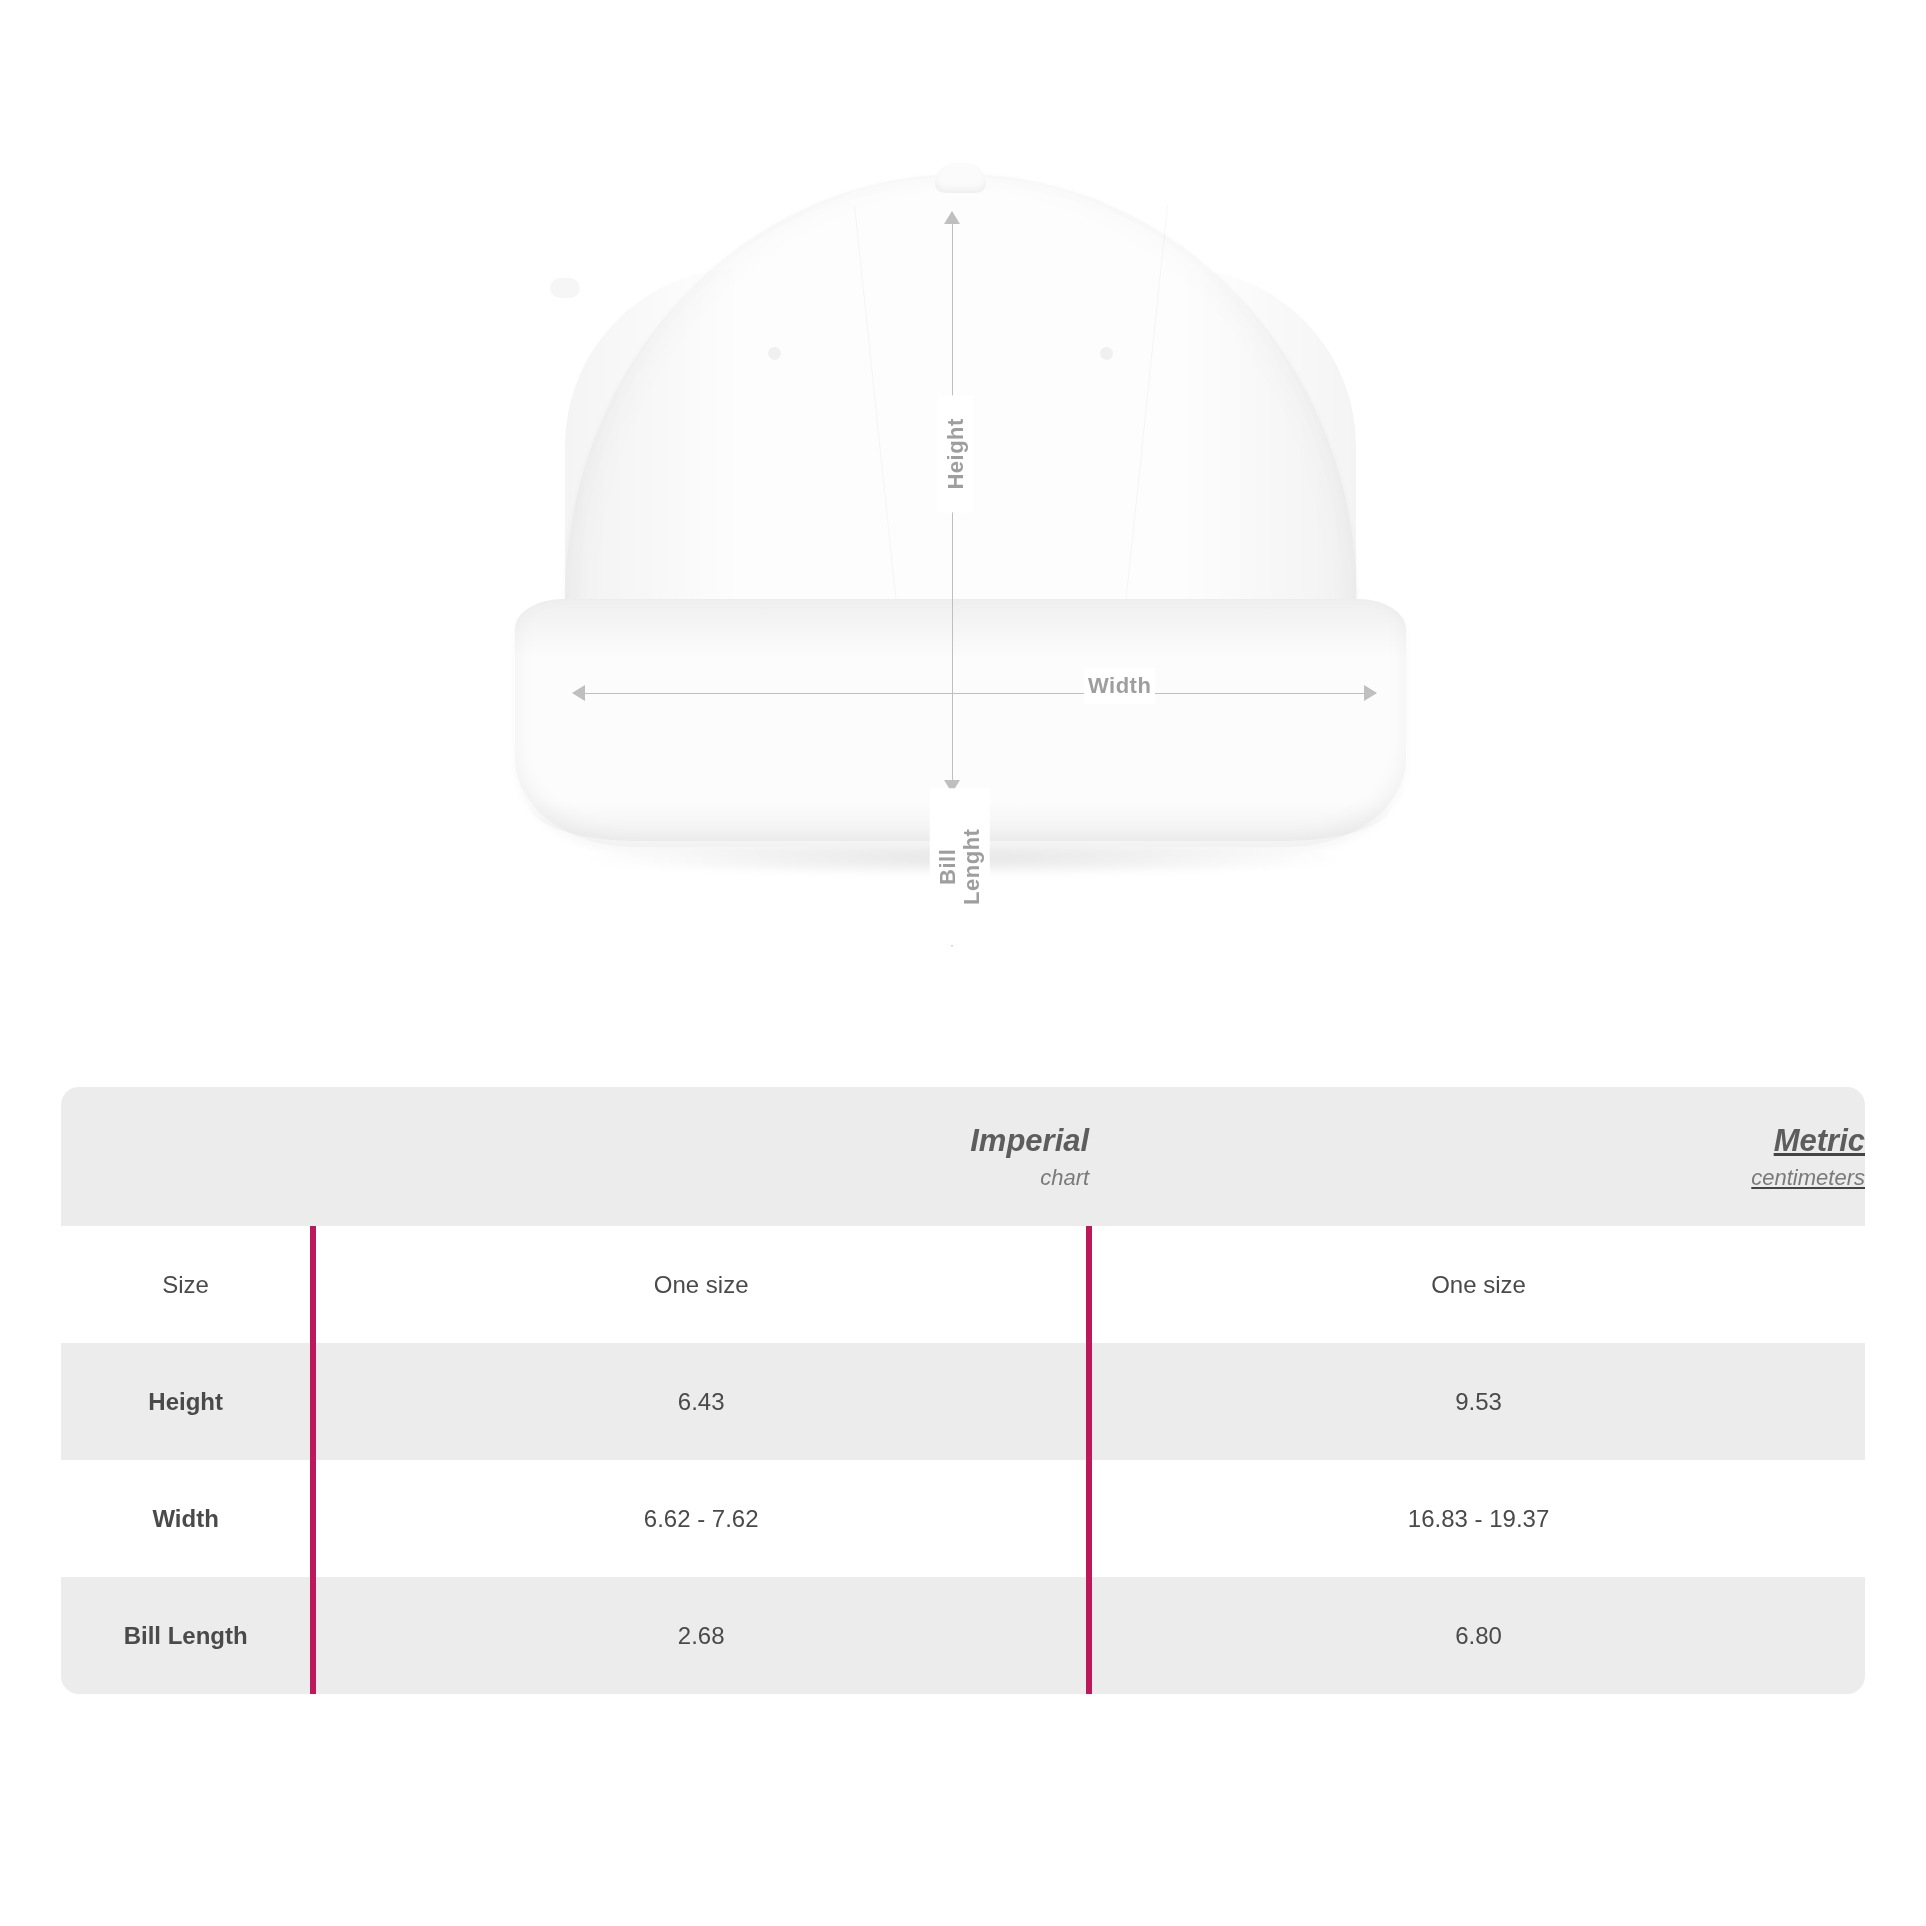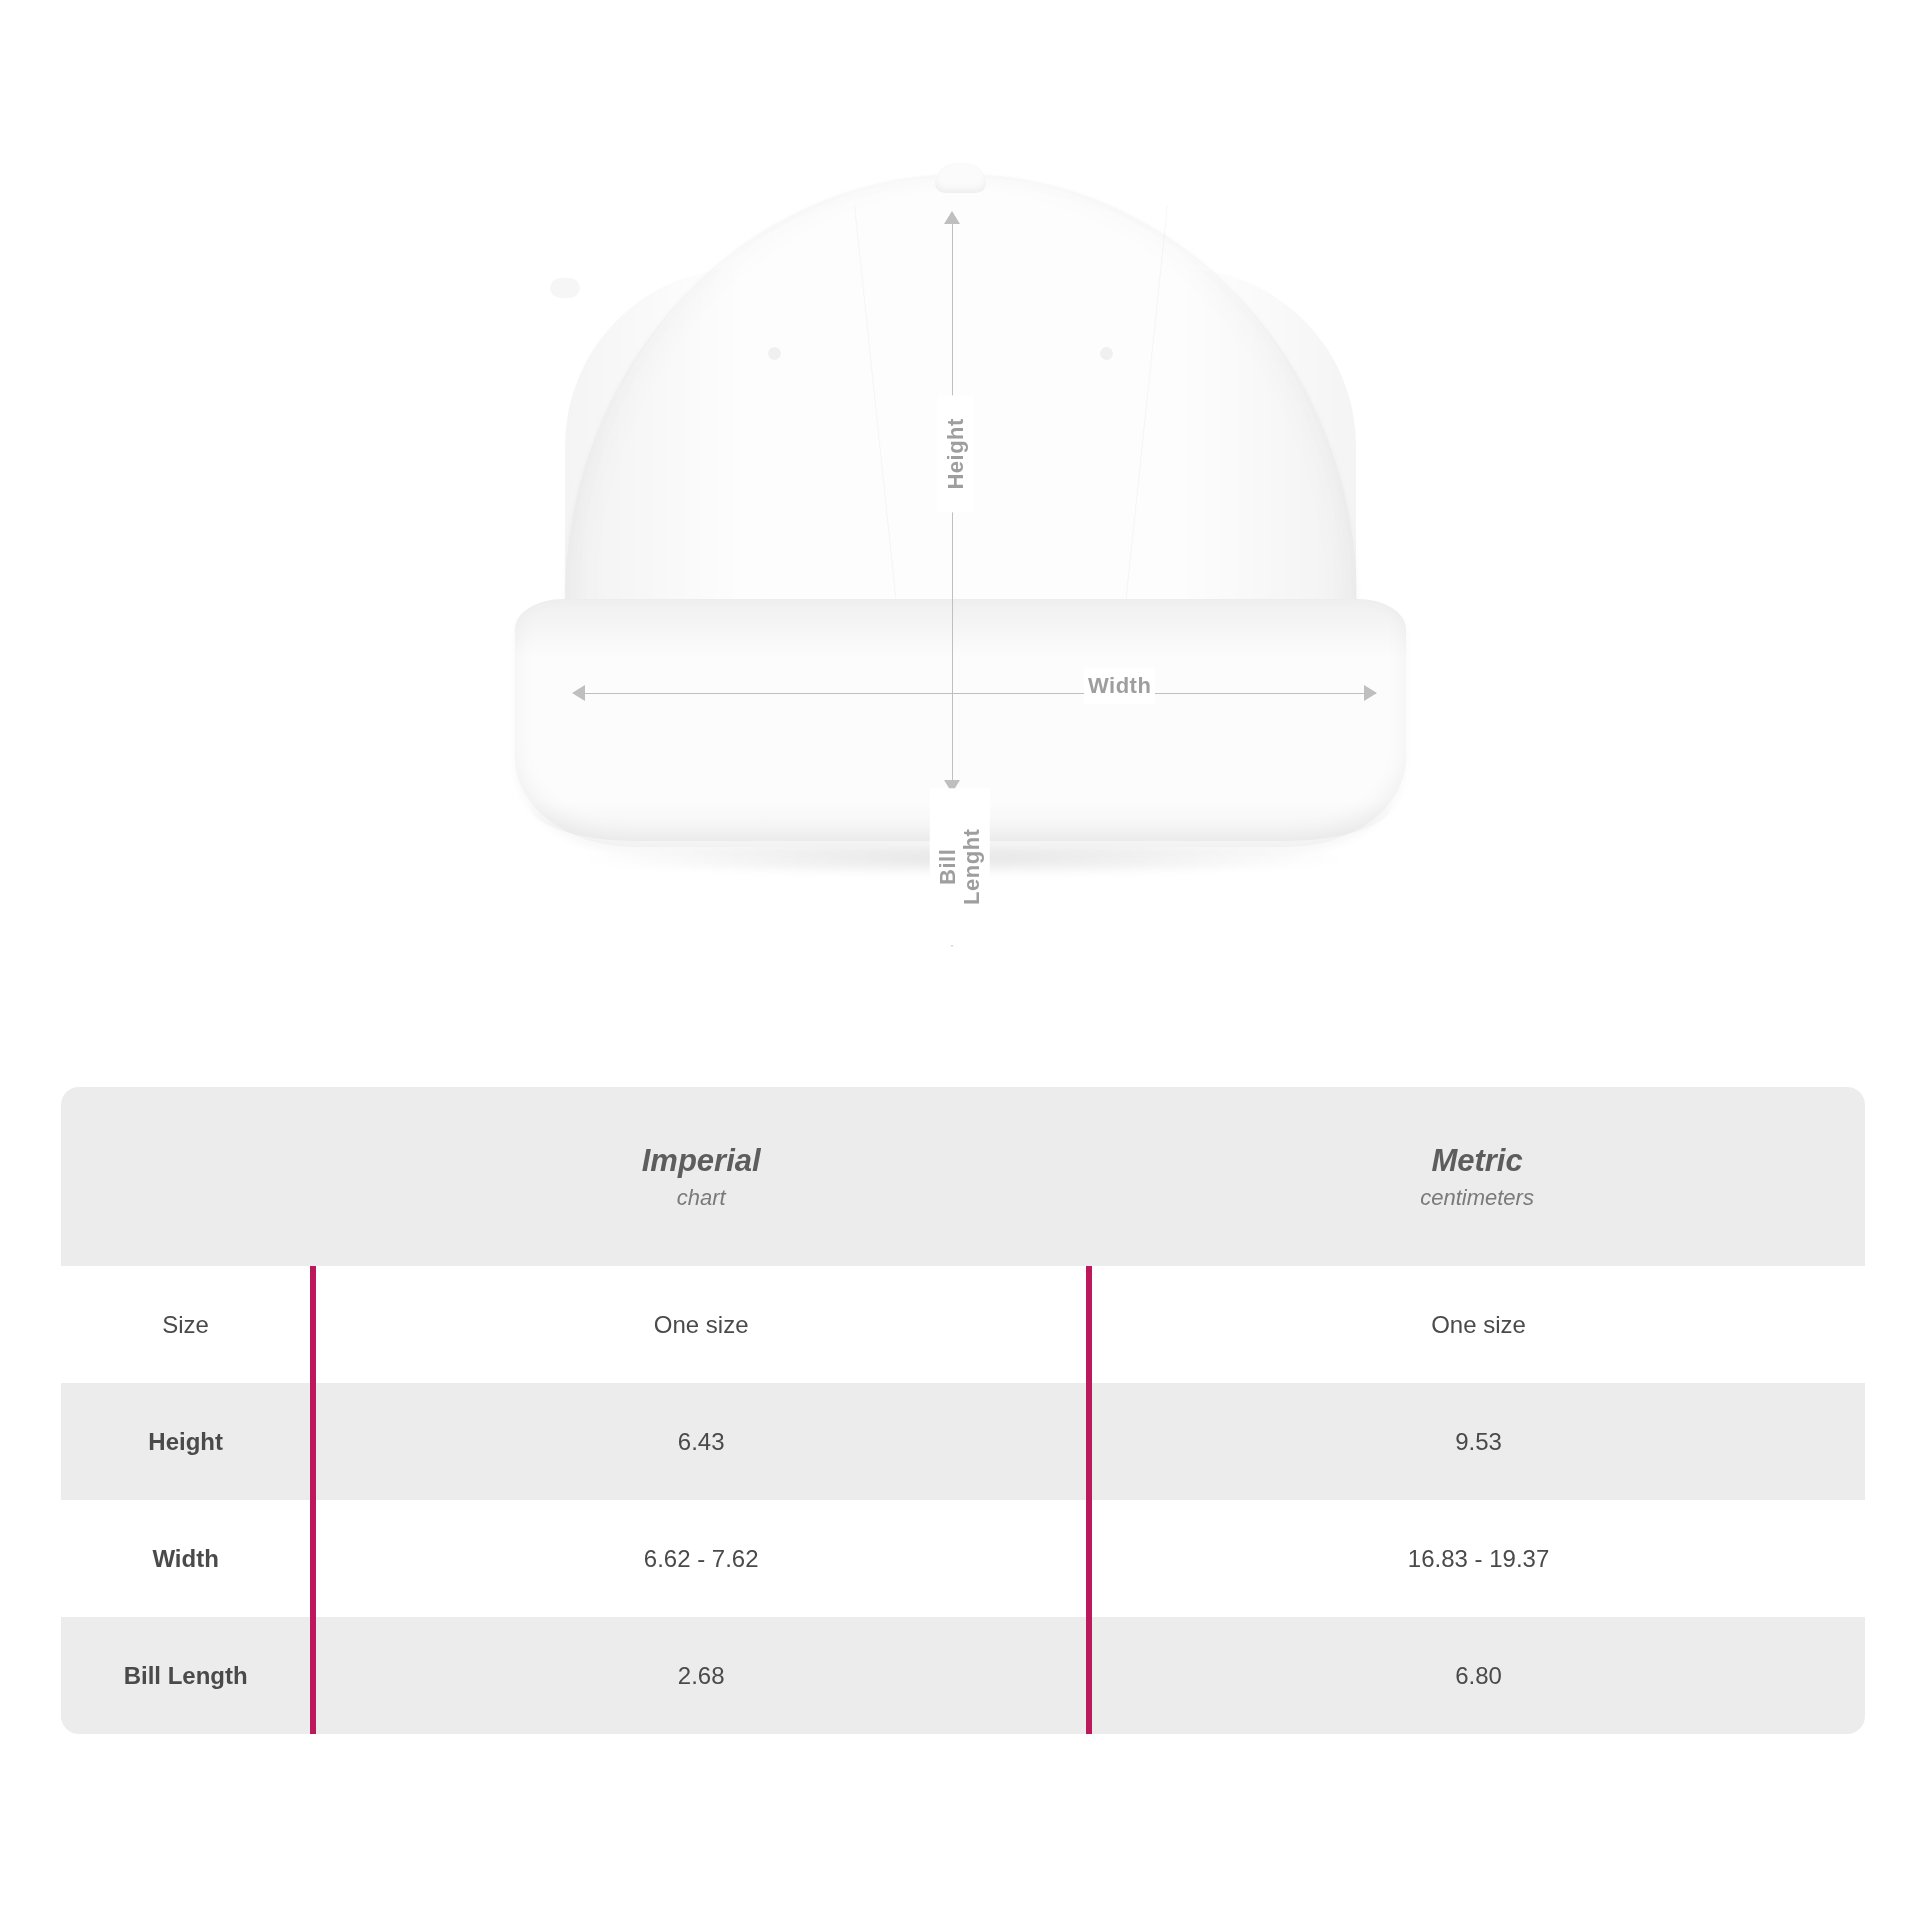--- a/index.html
+++ b/index.html
@@ -219,26 +219,26 @@
   table.size-table {
     width: 100%;
     border-collapse: collapse;
     table-layout: fixed;
   }
   table.size-table td, table.size-table th {
     padding: 0;
   }
   .hdr-row td {
     background: #ececec;
-    height: 179px;
-    text-align: center;
+    height: 139px;
+    text-align: right;
     vertical-align: middle;
   }
   .hdr-row td.first { border-radius: 18px 0 0 0; }
-  .hdr-row td.last  { border-radius: 0 18px 0 0; }
+  .hdr-row td.last  { border-radius: 0 18px 0 0; text-decoration: underline; }
   .unit-main {
     font-size: 31px;
     font-style: italic;
     font-weight: bold;
     color: #5d5d5d;
   }
   .unit-sub {
     font-size: 22px;
     font-style: italic;
     color: #7a7a7a;

